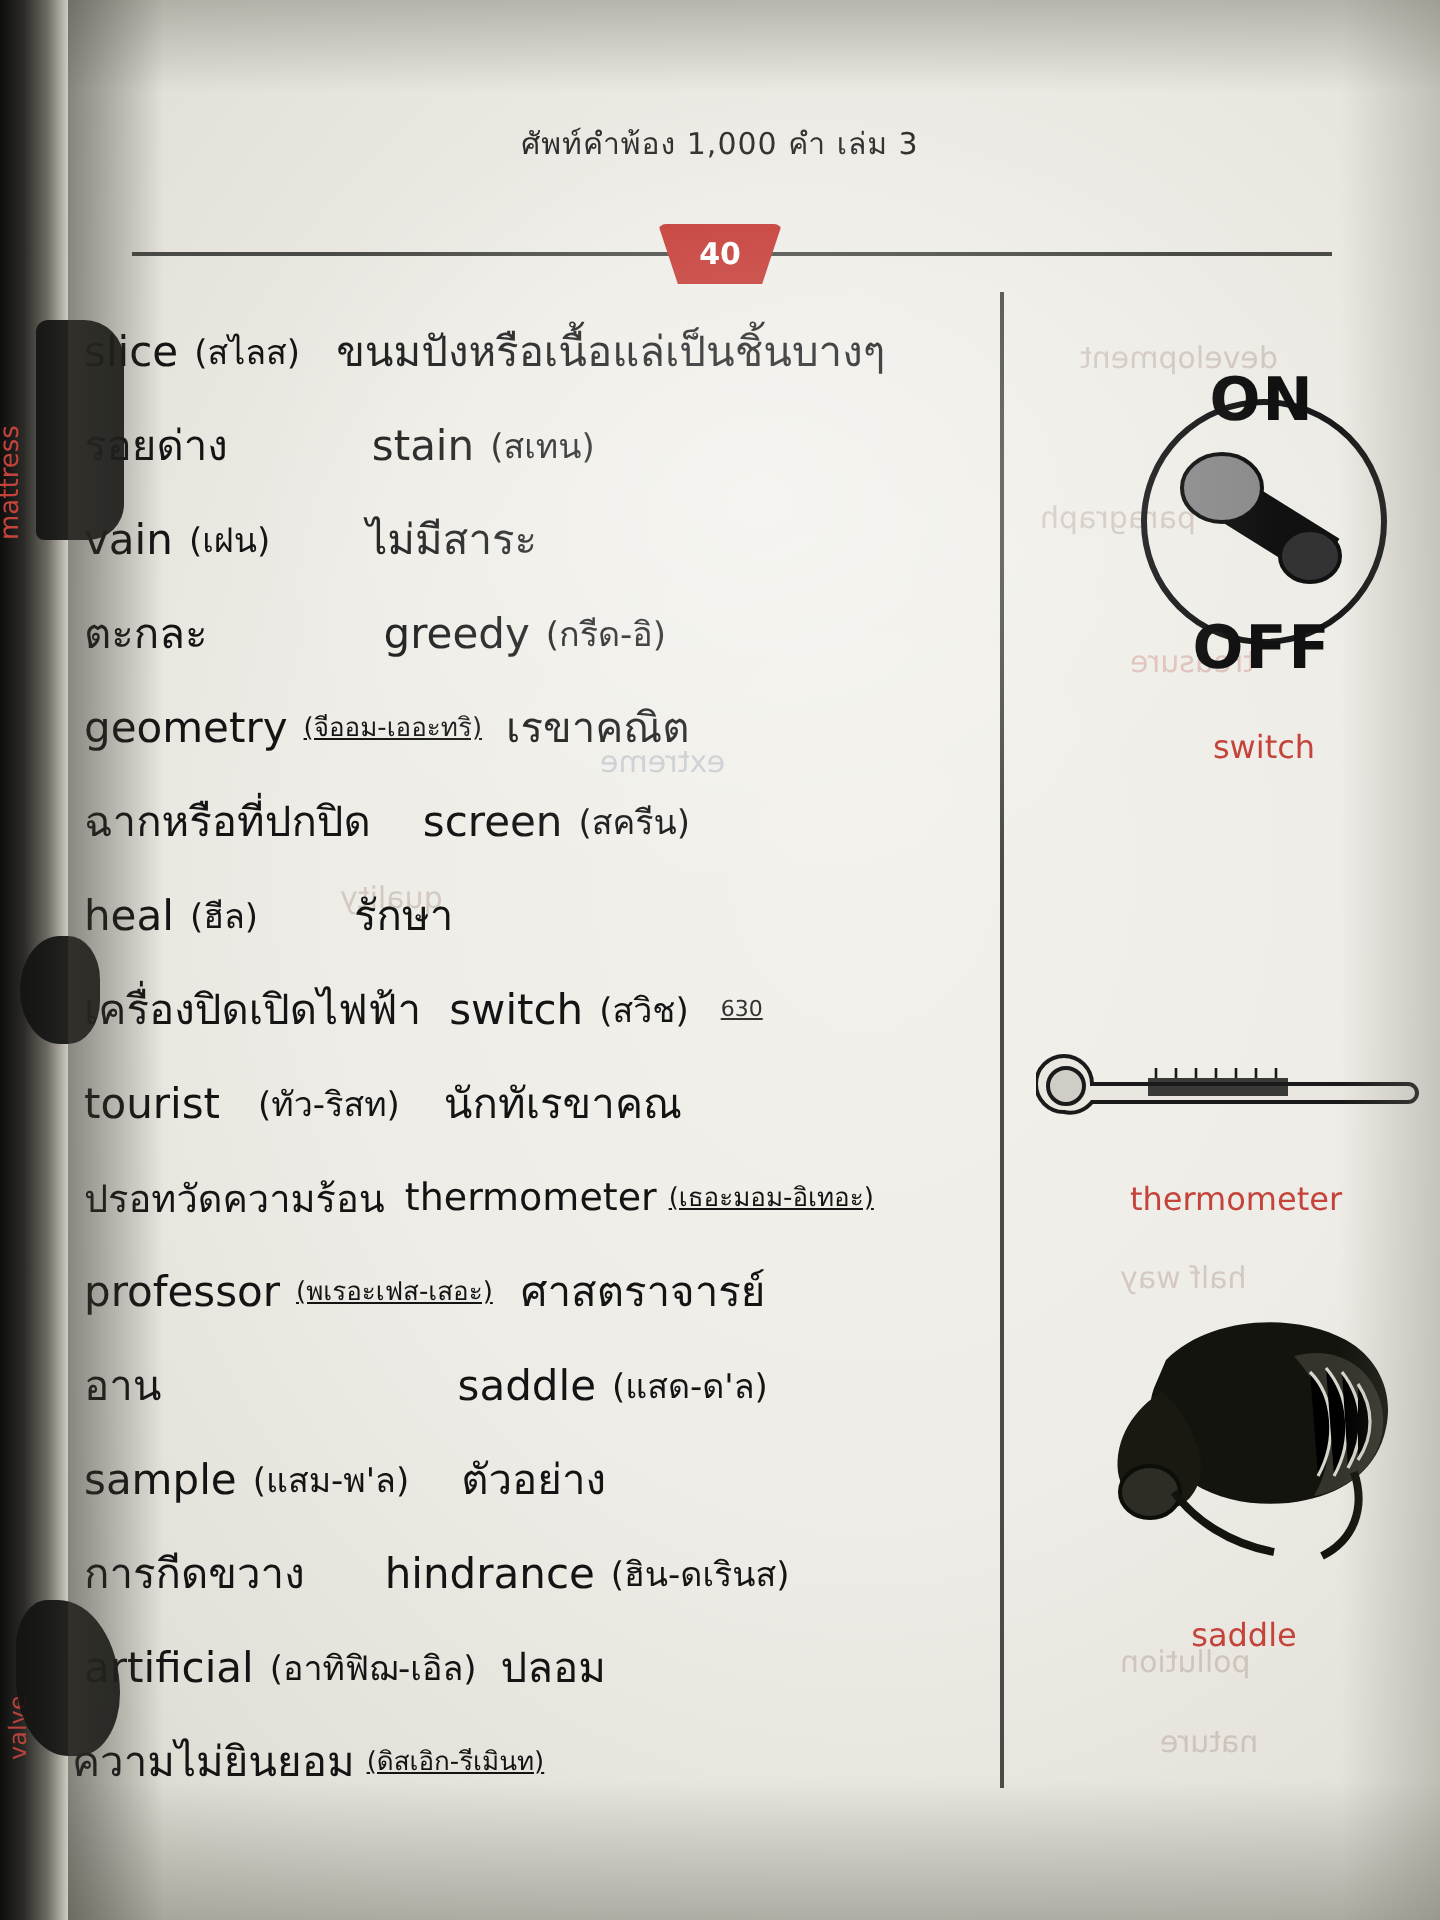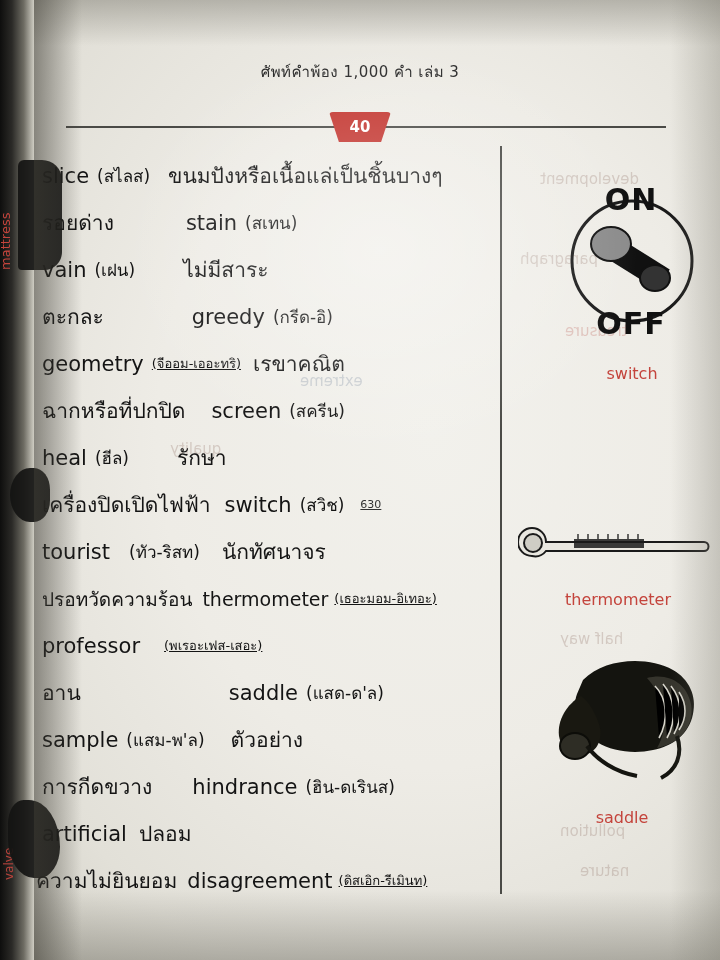--- a/index.html
+++ b/index.html
@@ -287,32 +287,33 @@
     <div class="entry">
       <span class="th">เครื่องปิดเปิดไฟฟ้า</span>
       <span class="en" style="margin-left:14px">switch</span>
       <span class="pron" style="margin-left:8px">(สวิช)</span>
       <span class="ref-num">630</span>
     </div>
 
     <div class="entry">
       <span class="en">tourist</span>
       <span class="pron" style="margin-left:19px">(ทัว-ริสท)</span>
-      <span class="th" style="margin-left:22px">นักทัศนาจร</span>
+      <span class="th" style="margin-left:22px">นักทัเรขาคณ</span>
     </div>
 
     <div class="entry">
       <span class="th" style="font-size:19px">ปรอทวัดความร้อน</span>
       <span class="en" style="margin-left:10px;font-size:19px">thermometer</span>
       <span class="pron-sm" style="margin-left:6px">(เธอะมอม-อิเทอะ)</span>
     </div>
 
     <div class="entry">
       <span class="en">professor</span>
-      <span class="pron-sm" style="margin-left:24px">(พเรอะเฟส-เสอะ)</span>
+      <span class="pron-sm" style="margin-left:8px">(พเรอะเฟส-เสอะ)</span>
+      <span class="th" style="margin-left:14px">ศาสตราจารย์</span>
     </div>
 
     <div class="entry">
       <span class="th">อาน</span>
       <span class="en" style="margin-left:148px">saddle</span>
       <span class="pron" style="margin-left:8px">(แสด-ด'ล)</span>
     </div>
 
     <div class="entry">
       <span class="en">sample</span>
@@ -321,26 +322,26 @@
     </div>
 
     <div class="entry">
       <span class="th">การกีดขวาง</span>
       <span class="en" style="margin-left:40px">hindrance</span>
       <span class="pron" style="margin-left:8px">(ฮิน-ดเรินส)</span>
     </div>
 
     <div class="entry">
       <span class="en">artificial</span>
+      <span class="pron" style="margin-left:8px">(อาทิฟิฌ-เอิล)</span>
       <span class="th" style="margin-left:12px">ปลอม</span>
     </div>
 
     <div class="entry" style="margin-left:-6px">
       <span class="th">ความไม่ยินยอม</span>
-      <span class="en" style="margin-left:10px">disagreement</span>
       <span class="pron-sm" style="margin-left:6px">(ดิสเอิก-รีเมินท)</span>
     </div>
 
   </div>
 
   <div class="figures">
 
     <div class="fig fig-switch">
       <svg width="130" height="190" viewBox="0 0 130 190">
         <circle cx="65" cy="95" r="60" fill="none" stroke="#1a1a1a" stroke-width="3"></circle>

